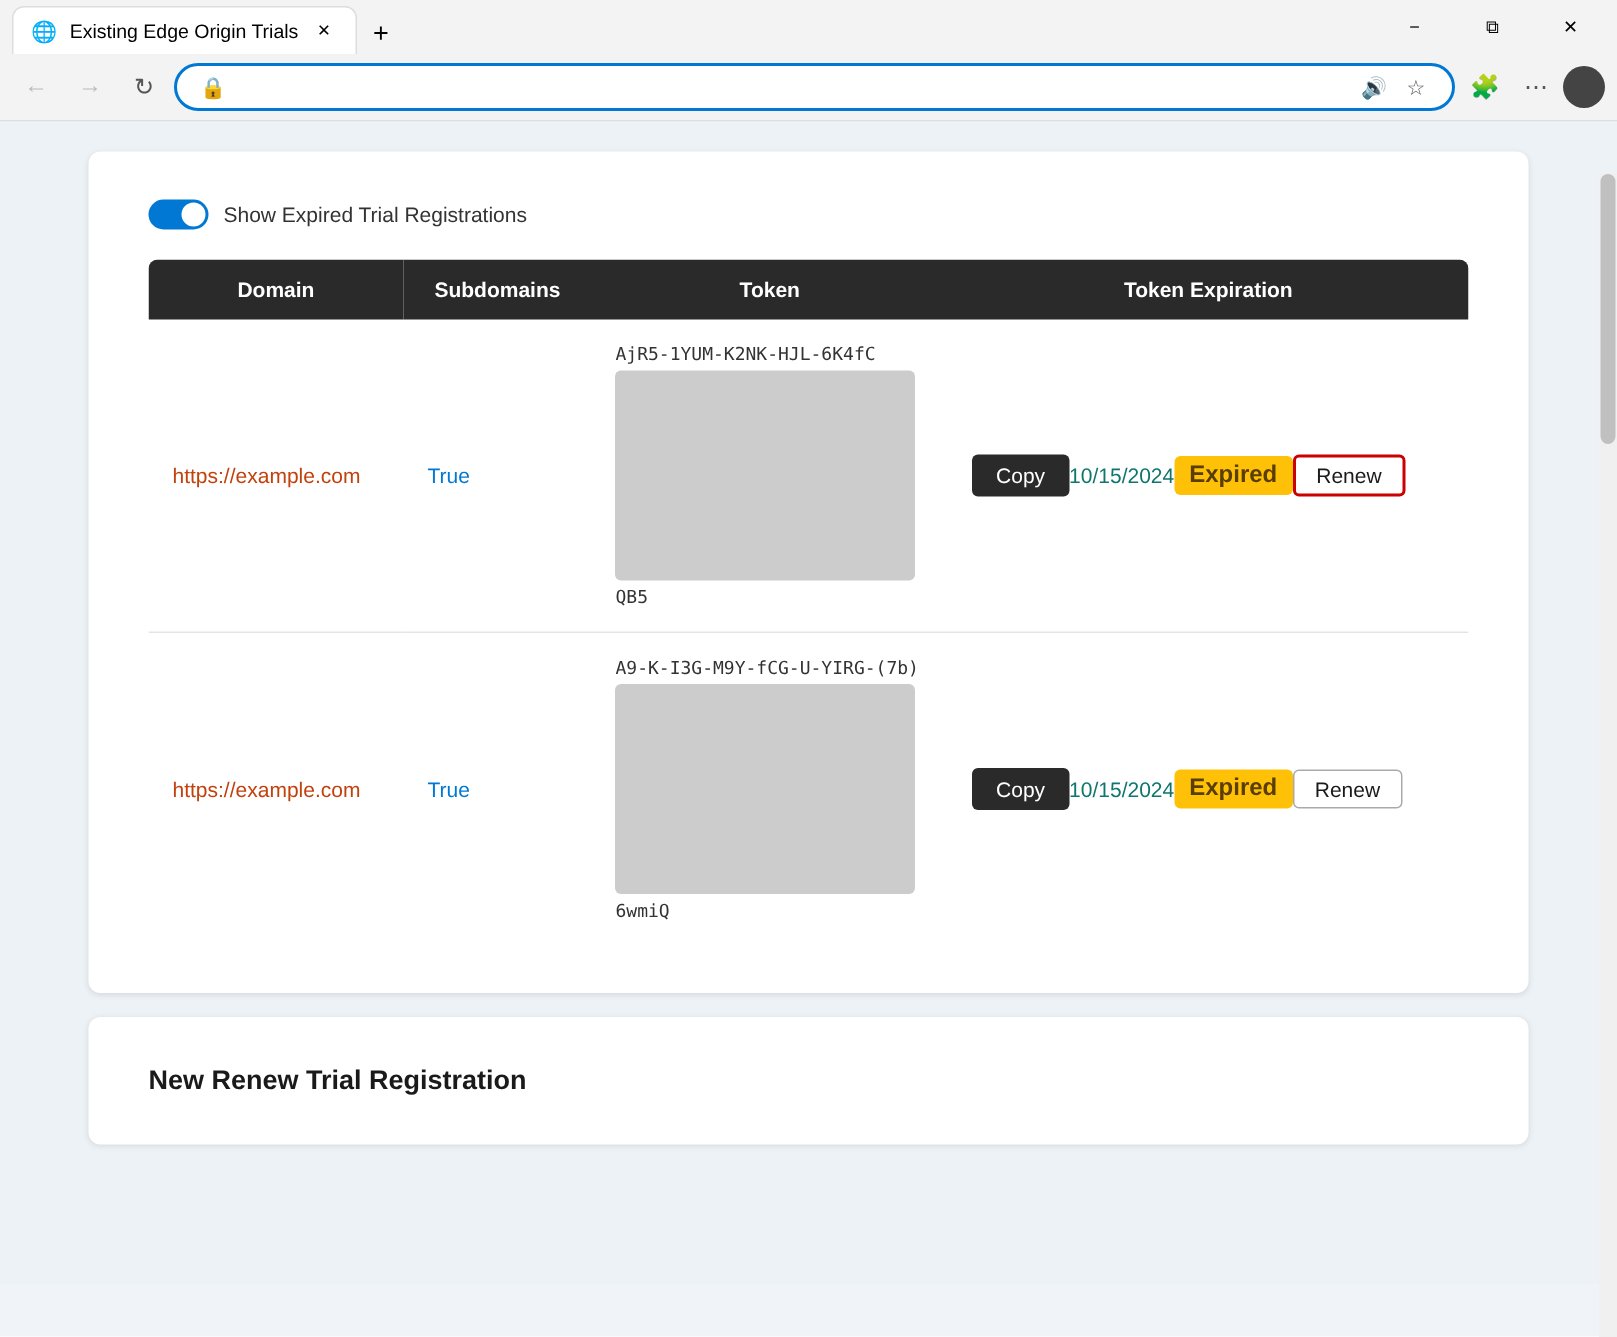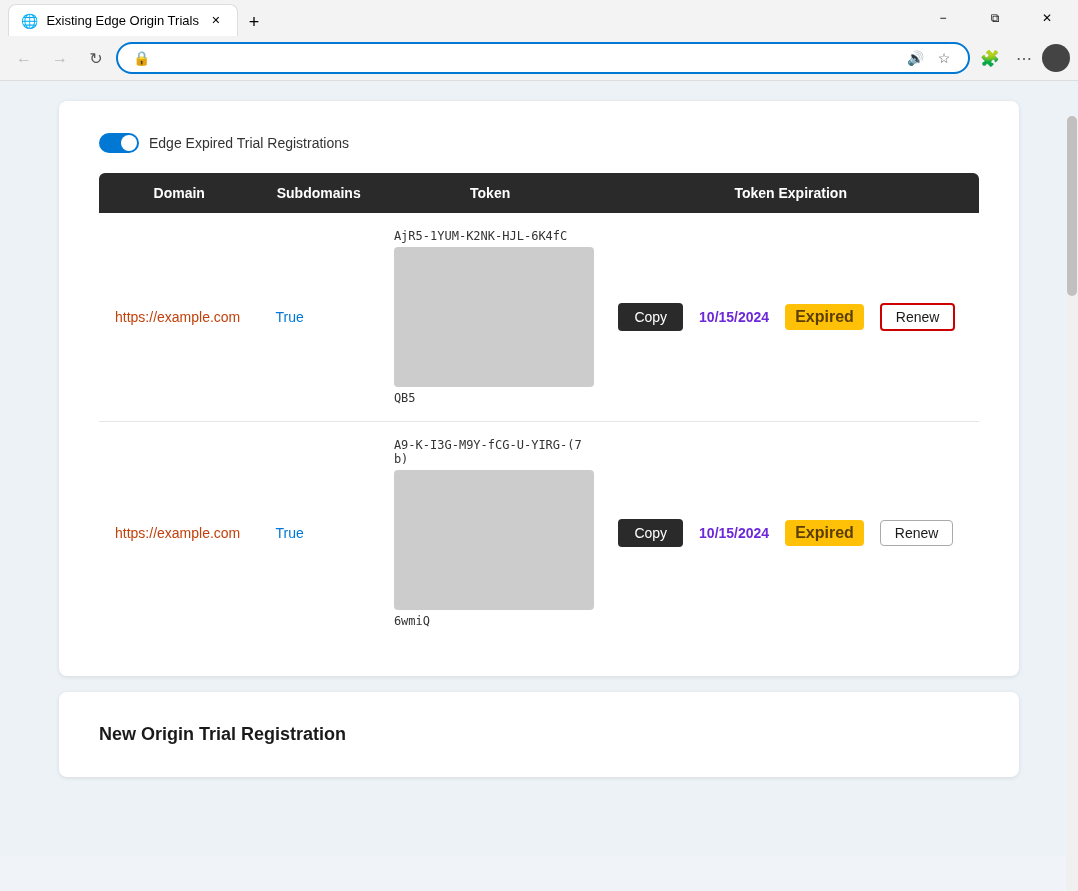--- a/index.html
+++ b/index.html
@@ -258,39 +258,38 @@
       width: 200px;
       height: 140px;
       background: #ccc;
       border-radius: 4px;
       margin: 4px 0;
     }
 
     .action-cell {
       display: flex;
       align-items: center;
-      gap: 16px;
+      gap: 0;
       white-space: nowrap;
     }
 
     .copy-btn {
       background: #2a2a2a;
       color: white;
       border: none;
       border-radius: 4px;
       padding: 6px 16px;
       font-size: 14px;
       cursor: pointer;
       font-weight: 500;
     }
 
     .expiry-date {
       font-size: 14px;
-      color: #6d28d9;
-      font-weight: bold;
+      color: #0f766e;
     }
 
     .expired-badge {
       background: #ffc107;
       color: #5a3e00;
       border: none;
       border-radius: 4px;
       padding: 4px 10px;
       font-size: 16px;
       font-weight: 600;
@@ -394,21 +393,21 @@
   </div>
 </div>
 
 <div class="page-content">
 
   <div class="content-card">
 
 
     <div class="toggle-row">
       <div class="toggle"></div>
-      <span class="toggle-label">Edge Expired Trial Registrations</span>
+      <span class="toggle-label">Show Expired Trial Registrations</span>
     </div>
 
     <table class="reg-table">
       <thead>
         <tr>
           <th>Domain</th>
           <th>Subdomains</th>
           <th>Token</th>
           <th style="min-width:240px;">Token Expiration</th>
         </tr>
@@ -452,20 +451,20 @@
               <span class="expired-badge">Expired</span>
               <button class="renew-btn-plain">Renew</button>
             </div>
           </td>
         </tr>
       </tbody>
     </table>
   </div>
 
   <div class="new-section">
-    <h2 class="new-section-title">New Origin Trial Registration</h2>
+    <h2 class="new-section-title">New Renew Trial Registration</h2>
   </div>
 
 </div>
 
 <div class="scroll-track">
   <div class="scroll-thumb"></div>
 </div>
 
 </body></html>

